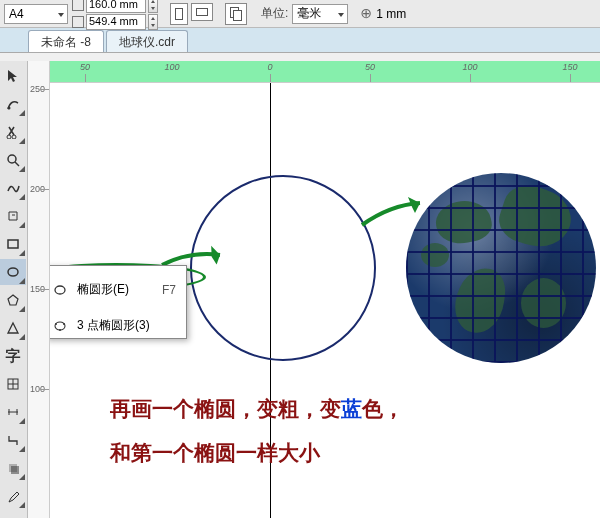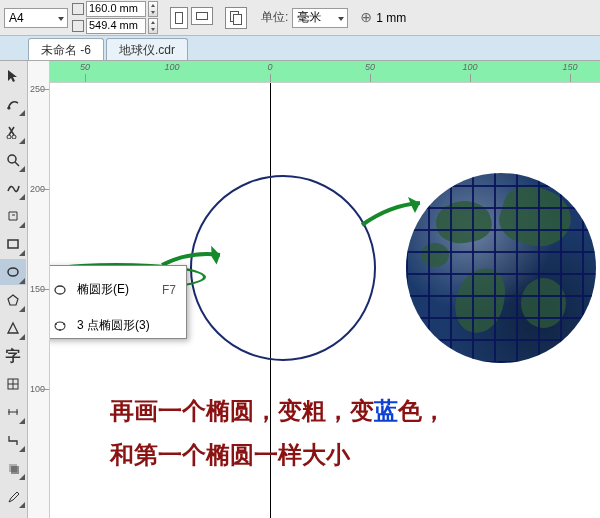--- a/index.html
+++ b/index.html
@@ -1,18 +1,18 @@
 <!DOCTYPE html>
 <html><head>
 <meta charset="utf-8">
 <style>
   * { margin: 0; padding: 0; box-sizing: border-box; }
   body { font-family: "Microsoft YaHei", Arial, sans-serif; font-size: 12px; background: #f0f0f0; overflow: hidden; width: 600px; height: 518px; position: relative; }
 
-  .topbar { height: 36px; background: #eaeaea; border-bottom: 1px solid #bbb; display: flex; align-items: center; gap: 4px; padding: 2px 4px; }
+  .topbar { height: 28px; background: #eaeaea; border-bottom: 1px solid #bbb; display: flex; align-items: center; gap: 4px; padding: 2px 4px; }
   .dropdown { border: 1px solid #9a9a9a; background: #fff; height: 20px; padding: 0 16px 0 4px; font-size: 12px; position: relative; display: inline-flex; align-items: center; }
   .dropdown::after { content: ""; position: absolute; right: 3px; top: 8px; border-left: 3px solid transparent; border-right: 3px solid transparent; border-top: 4px solid #444; }
   .page-select { width: 64px; }
   .dims { display: flex; flex-direction: column; gap: 1px; }
   .dim-row { display: flex; align-items: center; gap: 2px; font-size: 11px; }
   .dim-icon { width: 12px; height: 12px; border: 1px solid #777; display: inline-block; }
   .dim-input { border: 1px solid #9a9a9a; background: #fff; width: 60px; height: 16px; font-size: 11px; padding: 0 2px; }
   .spin { width: 10px; height: 16px; border: 1px solid #9a9a9a; background: linear-gradient(#fff,#ddd); display:inline-block; position:relative;}
   .spin::before{content:"";position:absolute;left:2px;top:2px;border-left:2px solid transparent;border-right:2px solid transparent;border-bottom:3px solid #555;}
   .spin::after{content:"";position:absolute;left:2px;bottom:2px;border-left:2px solid transparent;border-right:2px solid transparent;border-top:3px solid #555;}
@@ -61,21 +61,21 @@
 
   .arrow { position:absolute; }
   .arrow svg{overflow:visible;}
 
   .fly-menu { position: absolute; top: 182px; left: -5px; background: #fff; border: 1px solid #888; box-shadow: 2px 2px 6px rgba(0,0,0,.3); font-size: 12px; z-index: 20; }
   .fly-row { display: flex; align-items: center; padding: 15px 10px 4px 6px; gap: 9px; white-space: nowrap; }
   .fly-ico { width: 16px; height: 16px; display:inline-flex;align-items:center;justify-content:center;}
   .fly-shortcut { margin-left: 24px; color: #555; }
   .green-ring { position:absolute; border:3px solid #168a2a; border-radius:50%; pointer-events:none; }
 
-  .instr { position: absolute; font-size: 24px; font-family: Liberation Sans, sans-serif; font-weight: bold; color: #8a1212; left: 60px; }
+  .instr { position: absolute; font-size: 21px; font-family: Liberation Sans, sans-serif; font-weight: bold; color: #8a1212; left: 60px; }
   .instr .blue { color: #0b3fd6; }
 </style>
 </head>
 <body>
 
 <div class="topbar">
   <div class="dropdown page-select">
     <span>A4</span>
   </div>
   <div class="dims">
@@ -109,21 +109,21 @@
     <span>毫米</span>
   </div>
   <div class="nudge">
     <span class="nudge-icon"></span>
     <span>1 mm</span>
   </div>
 </div>
 
 <div class="tabstrip">
   <div class="doc-tab active">
-    <span>未命名 -6</span>
+    <span>未命名 -8</span>
   </div>
   <div class="doc-tab">
     <span>地球仪.cdr</span>
   </div>
 </div>
 
 <div class="workspace">
 
   <div class="toolcol">
     <div class="tool">

